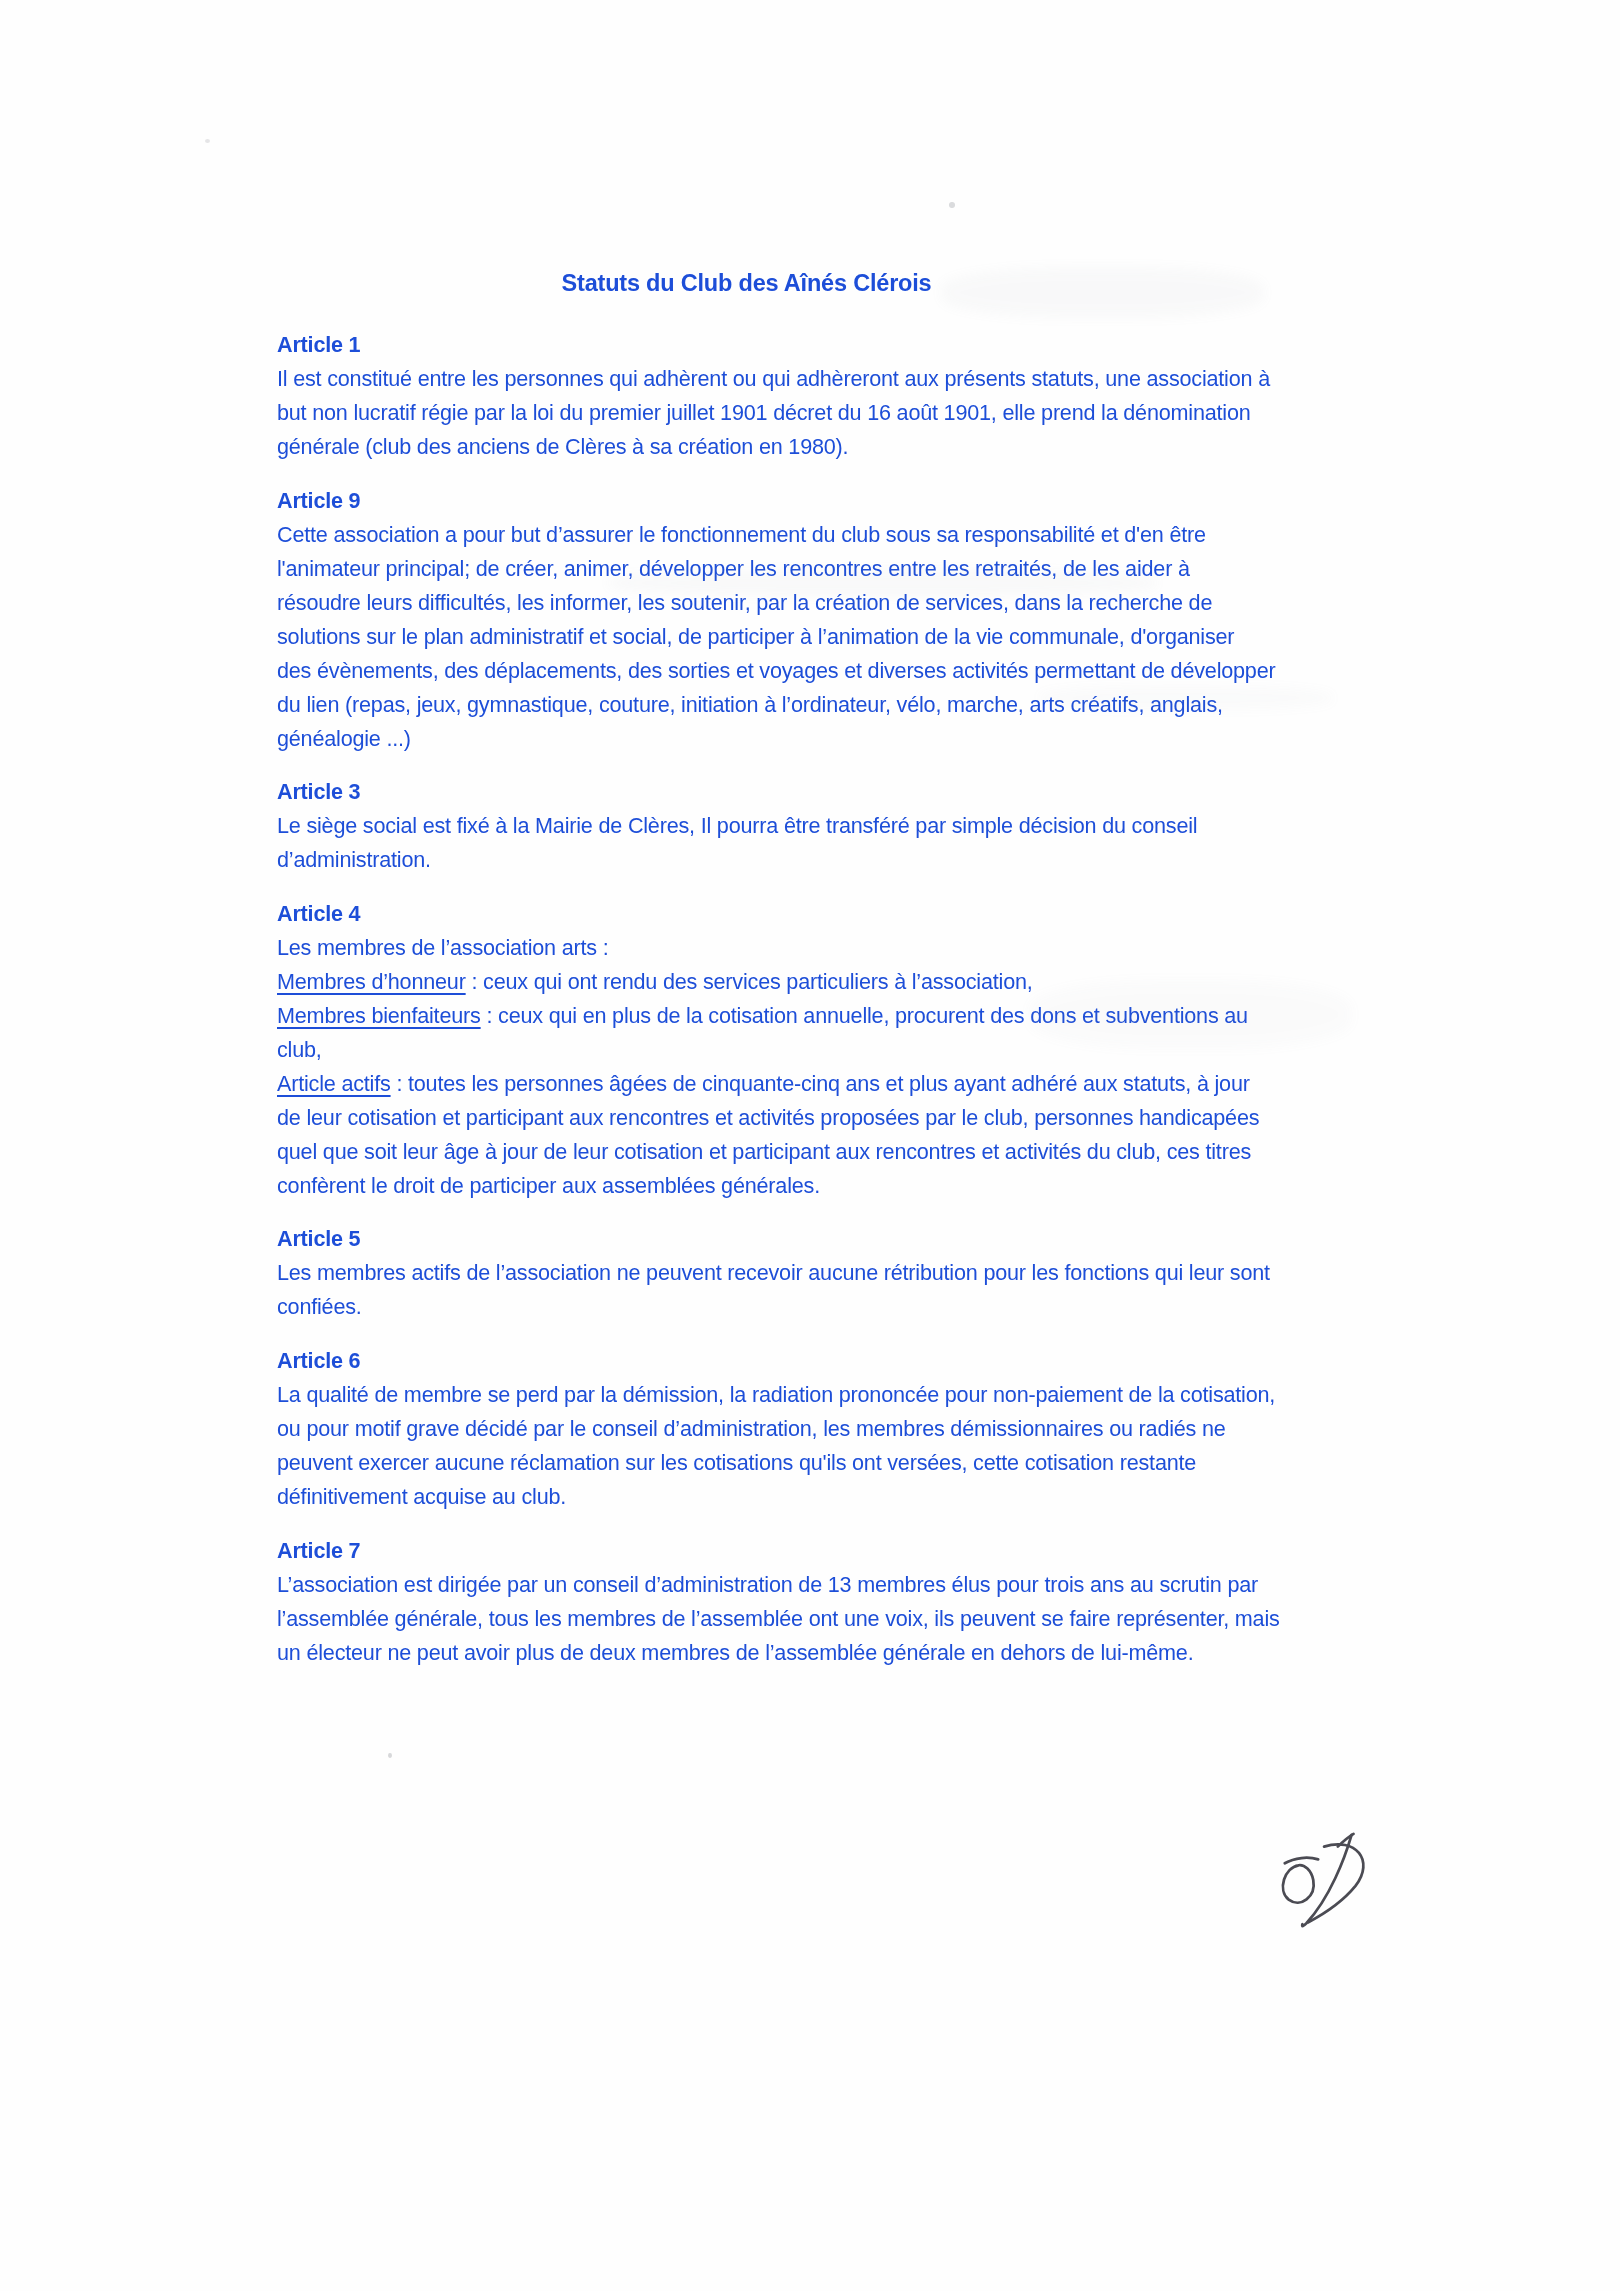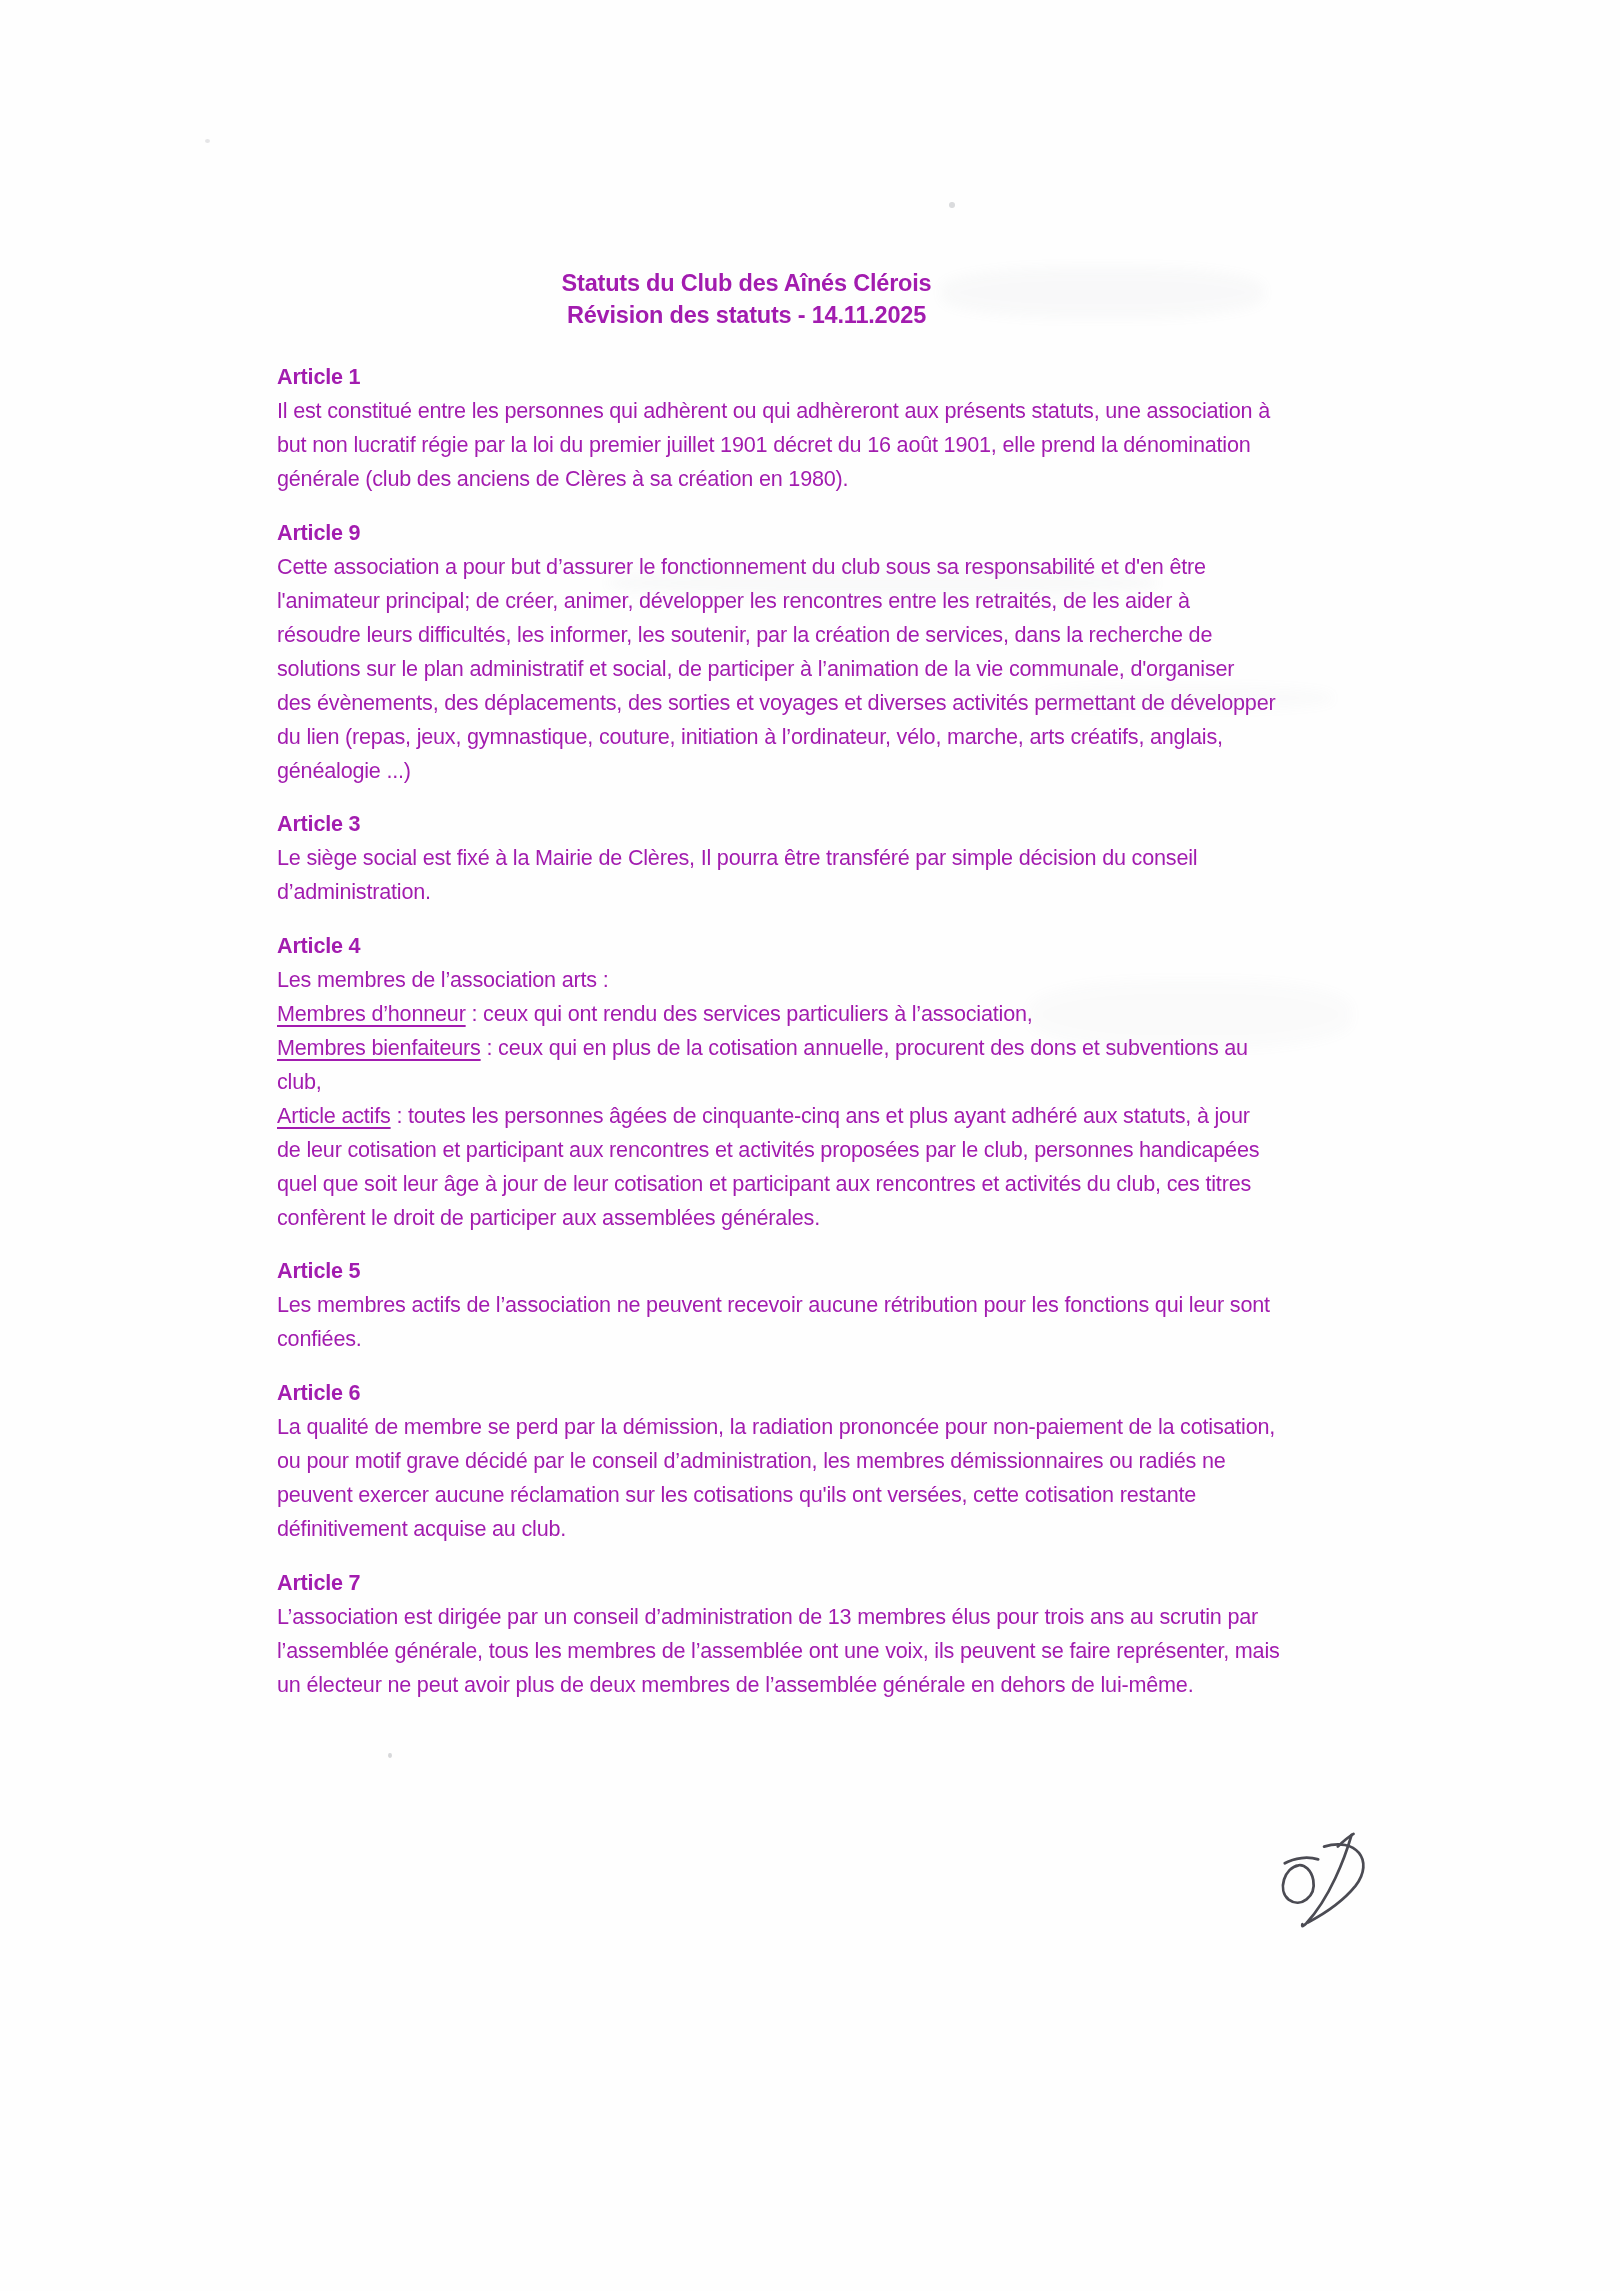--- a/index.html
+++ b/index.html
@@ -4,21 +4,21 @@
 <style>
   html, body { margin: 0; padding: 0; background: #ffffff; }
 
   .page {
     position: relative;
     width: 1620px;
     height: 2292px;
     background: #fefefe;
     overflow: hidden;
     font-family: "Liberation Sans", "DejaVu Sans", sans-serif;
-    color: #a21caf;
+    color: #1d4ed8;
   }
 
   .content {
     position: absolute;
     left: 277px;
     top: 267px;
     width: 1225px;
   }
 
   .title-block {
@@ -91,21 +91,20 @@
 </style>
 </head>
 <body>
 
 <div class="page">
 
   <div class="content">
 
     <header class="title-block">
       <div>Statuts du Club des Aînés Clérois</div>
-      <div>Révision des statuts - 14.11.2025</div>
     </header>
 
     <section class="article">
       <h2 class="article-heading">Article 1</h2>
       <p class="para">Il est constitué entre les personnes qui adhèrent ou qui adhèreront aux présents statuts, une association à
 but non lucratif régie par la loi du premier juillet 1901 décret du 16 août 1901, elle prend la dénomination
 générale (club des anciens de Clères à sa création en 1980).</p>
     </section>
 
     <section class="article">

